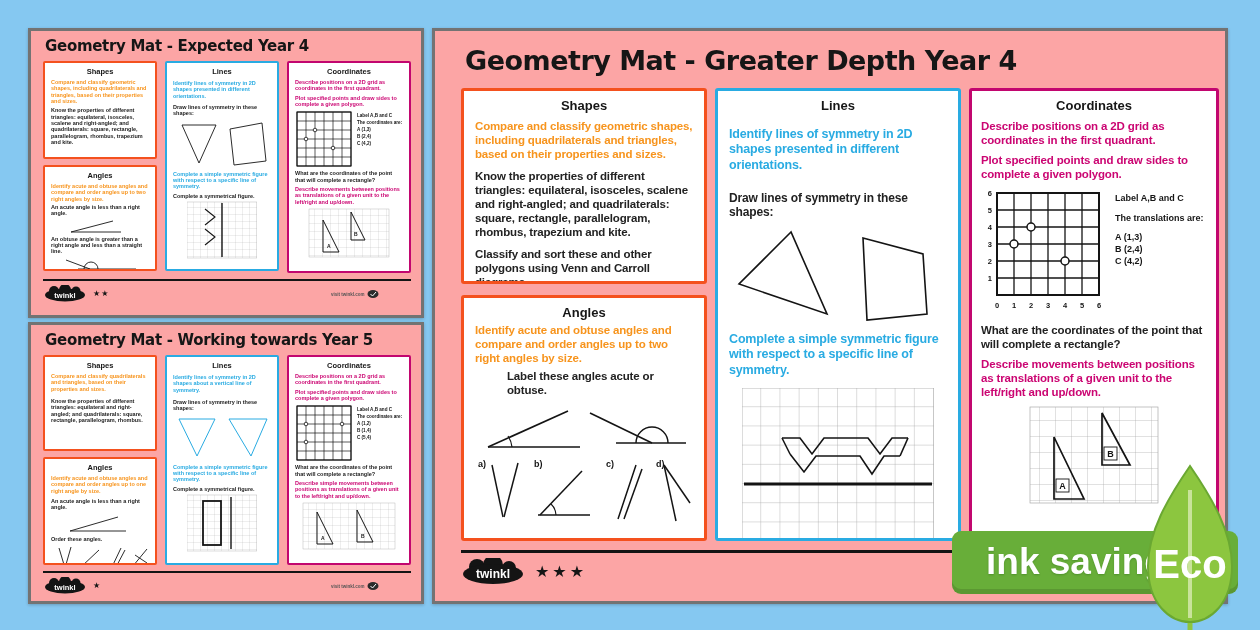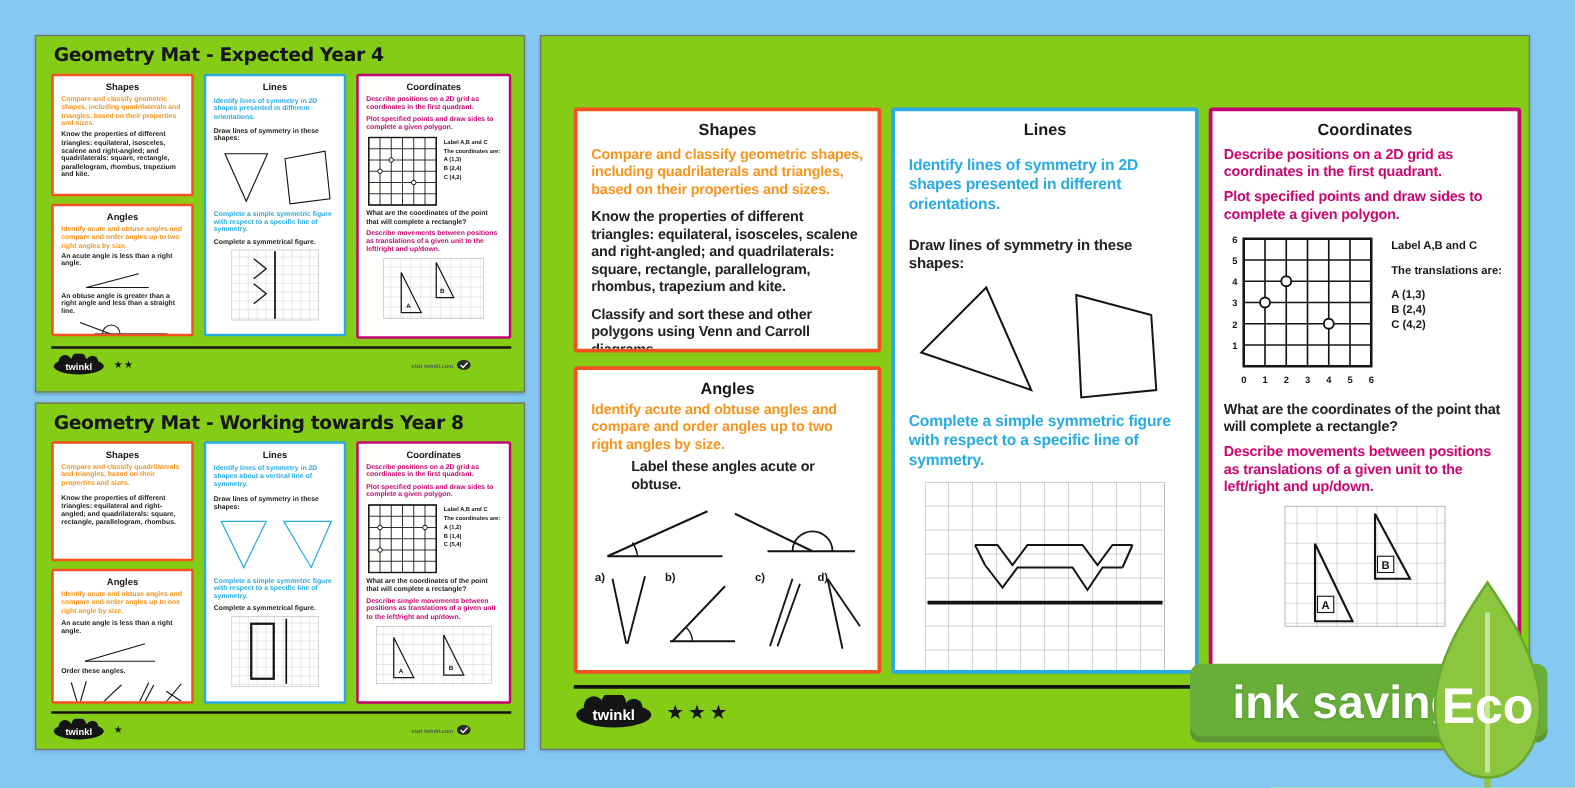--- a/index.html
+++ b/index.html
@@ -1,18 +1,18 @@
 <!DOCTYPE html>
 <html><head>
 <meta charset="utf-8">
 <style>
   html,body{margin:0;padding:0;}
   .stage{position:relative;width:1260px;height:630px;background:#85c8f1;overflow:hidden;
          font-family:"Liberation Sans",sans-serif;}
-  .page{position:absolute;background:#84cc16;border:1px solid #737373;box-shadow:0 1px 3px rgba(0,0,0,.22);}
+  .page{position:absolute;background:#fca5a5;border:3px solid #737373;box-shadow:0 1px 3px rgba(0,0,0,.22);}
   .page-main{left:432px;top:28px;width:790px;height:570px;}
   .page-1{left:28px;top:28px;width:390px;height:284px;}
   .page-2{left:28px;top:322px;width:390px;height:276px;}
 
   .m-title{position:absolute;left:30px;top:14px;font-size:27px;font-weight:bold;color:#161616;
            font-family:"DejaVu Sans",sans-serif;letter-spacing:-0.5px;margin:0;}
   .s-title{position:absolute;left:14px;top:6px;font-size:15px;font-weight:bold;color:#161616;
            font-family:"DejaVu Sans",sans-serif;letter-spacing:-0.3px;margin:0;}
 
   .box{position:absolute;background:#fff;border:3px solid;border-radius:3px;overflow:hidden;
@@ -58,20 +58,21 @@
   .badge-text{position:absolute;left:34px;top:0;line-height:61px;color:#fff;font-size:37px;
               font-weight:600;text-shadow:0 1px 2px rgba(0,60,0,.25);}
   .leaf{position:absolute;left:1140px;top:462px;width:100px;height:180px;z-index:41;}
 </style>
 </head>
 <body>
 
 <div class="stage">
 
   <div class="page page-main">
+    <h1 class="m-title">Geometry Mat - Greater Depth Year 4</h1>
 
     <div class="box b-orange" style="left:26px;top:57px;width:246px;height:196px;">
       <div class="bh">Shapes</div>
       <p class="t t-orange">Compare and classify geometric shapes, including quadrilaterals and triangles, based on their properties and sizes.</p>
       <p class="t t-black">Know the properties of different triangles: equilateral, isosceles, scalene and right-angled; and quadrilaterals: square, rectangle, parallelogram, rhombus, trapezium and kite.</p>
       <p class="t t-black">Classify and sort these and other polygons using Venn and Carroll diagrams.</p>
     </div>
 
     <div class="box b-orange" style="left:26px;top:264px;width:246px;height:246px;">
       <div class="bh" style="margin-bottom:3px;">Angles</div>
@@ -325,21 +326,21 @@
     <div class="visit" style="left:300px;top:258px;">
       <span>visit twinkl.com</span>
       <svg width="12" height="10" viewBox="0 0 12 10">
         <ellipse cx="6" cy="5" rx="5.5" ry="4" fill="#2b2b2b"></ellipse>
         <path d="M3.5,5 L5.5,7 L9,3" stroke="#fff" stroke-width="1" fill="none"></path>
       </svg>
     </div>
   </div>
 
   <div class="page page-2">
-    <h2 class="s-title">Geometry Mat - Working towards Year 8</h2>
+    <h2 class="s-title">Geometry Mat - Working towards Year 5</h2>
 
     <div class="box sbox b-orange" style="left:12px;top:30px;width:114px;height:96px;">
       <div class="shh">Shapes</div>
       <p class="s s-orange" style="margin-bottom:6px;">Compare and classify quadrilaterals and triangles, based on their properties and sizes.</p>
       <p class="s s-black">Know the properties of different triangles: equilateral and right-angled; and quadrilaterals: square, rectangle, parallelogram, rhombus.</p>
     </div>
 
     <div class="box sbox b-orange" style="left:12px;top:132px;width:114px;height:108px;">
       <div class="shh">Angles</div>
       <p class="s s-orange" style="margin-bottom:4px;">Identify acute and obtuse angles and compare and order angles up to one right angle by size.</p>

